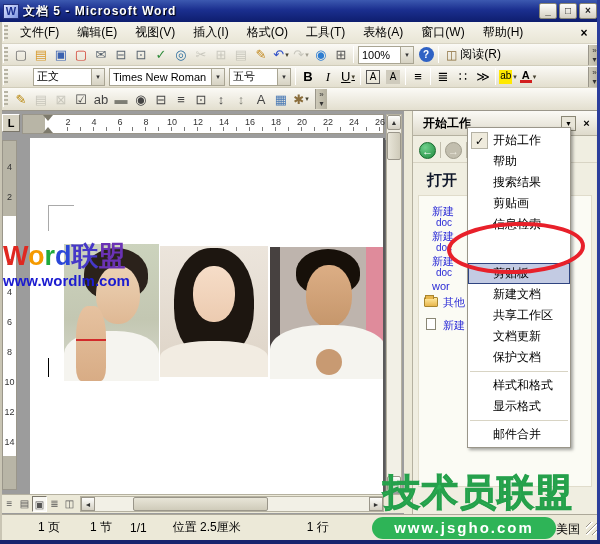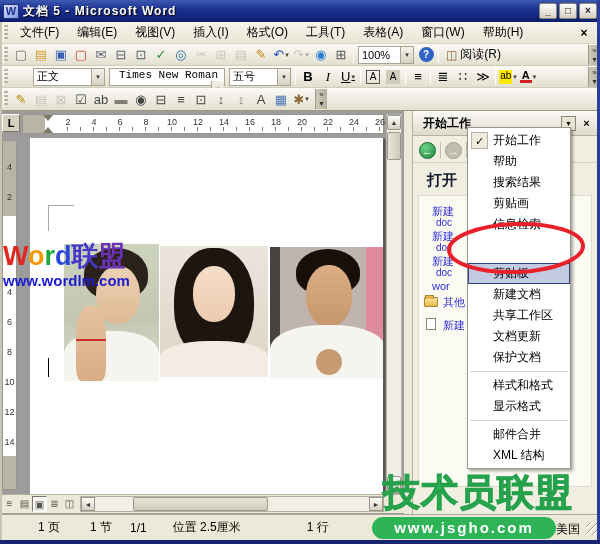--- a/index.html
+++ b/index.html
@@ -38,21 +38,21 @@
   #tb1 { top:44px; } #tb2 { top:66px; } #tb3 { top:88px; height:23px; border-bottom:1px solid #9a968a; }
   .tbtn { position:relative; width:20px; height:19px; display:flex; align-items:center; justify-content:center;
     font-size:13px; border:1px solid transparent; border-radius:2px; }
   .tbtn.off { opacity:.45; }
   .tbtn.dd::after { content:"▾"; font-size:7px; color:#44402f; margin-left:1px; }
   .tsep { width:1px; height:17px; background:#c0bcab; border-right:1px solid #fff; margin:0 2px; }
   .combo { height:18px; background:#fff; border:1px solid #a9a593; display:flex; align-items:center;
     font-size:11px; padding-left:3px; margin:0 2px; }
   .combo .cdd { margin-left:auto; width:13px; height:16px; text-align:center; font-size:7px; line-height:16px;
     background:linear-gradient(180deg,#f3f2ea,#d6d2c2); border-left:1px solid #a9a593; color:#333; }
-  .serif { font-family:Liberation Mono, monospace;flex-direction:column; }
+  .serif { font-family:Liberation Sans, sans-serif; }
   .bold-g { font-weight:bold; } .ital-g { font-style:italic; font-family:"Liberation Serif",serif; }
   .undl-g { text-decoration:underline; }
   .boxed-a { border:1px solid #555; font-size:10px; width:14px; height:14px; line-height:12px; text-align:center; }
   .shade-a { background:#cfcbbd; font-size:10px; width:14px; height:14px; line-height:13px; text-align:center; }
   .hl-g { background:#ffe900; font-size:10px; padding:0 1px; border-bottom:3px solid #ffe900; line-height:11px; }
   .fc-g { font-size:11px; font-weight:bold; line-height:10px; border-bottom:3px solid #d21f1f; padding:0 2px; }
   .styles-g { color:#3b62b0; font-weight:bold; text-decoration:underline; font-size:11px;margin-top:45px; }
   .tb-ovf { margin-left:auto; width:12px; height:20px; background:linear-gradient(90deg,#cdc9b8,#b5b1a0);
     border-left:1px solid #9a968a; font-size:8px; color:#333; text-align:center; line-height:9px; padding-top:1px; }
   .tb-ovf.inline { margin-left:4px; }
@@ -528,24 +528,20 @@
         <span>显示格式</span>
       </div>
       </div>
     <div class="pm-sep"></div>
     <div>
 
     <div class="pm-item">
         <span class="pm-ic"></span>
         <span>邮件合并</span>
       </div>
-        <div class="pm-item">
-        <span class="pm-ic"></span>
-        <span>XML 结构</span>
-      </div>
       </div>
   </div>
 
   <svg class="red-ellipse" width="150" height="60">
     <ellipse cx="75" cy="30" rx="67" ry="24" fill="none" stroke-width="4" transform="rotate(-2 75 30)" stroke="#e8202a"></ellipse>
   </svg>
 
   <div class="statusbar">
     <span class="sb-field">1 页</span>
     <span class="sb-field">1 节</span>

